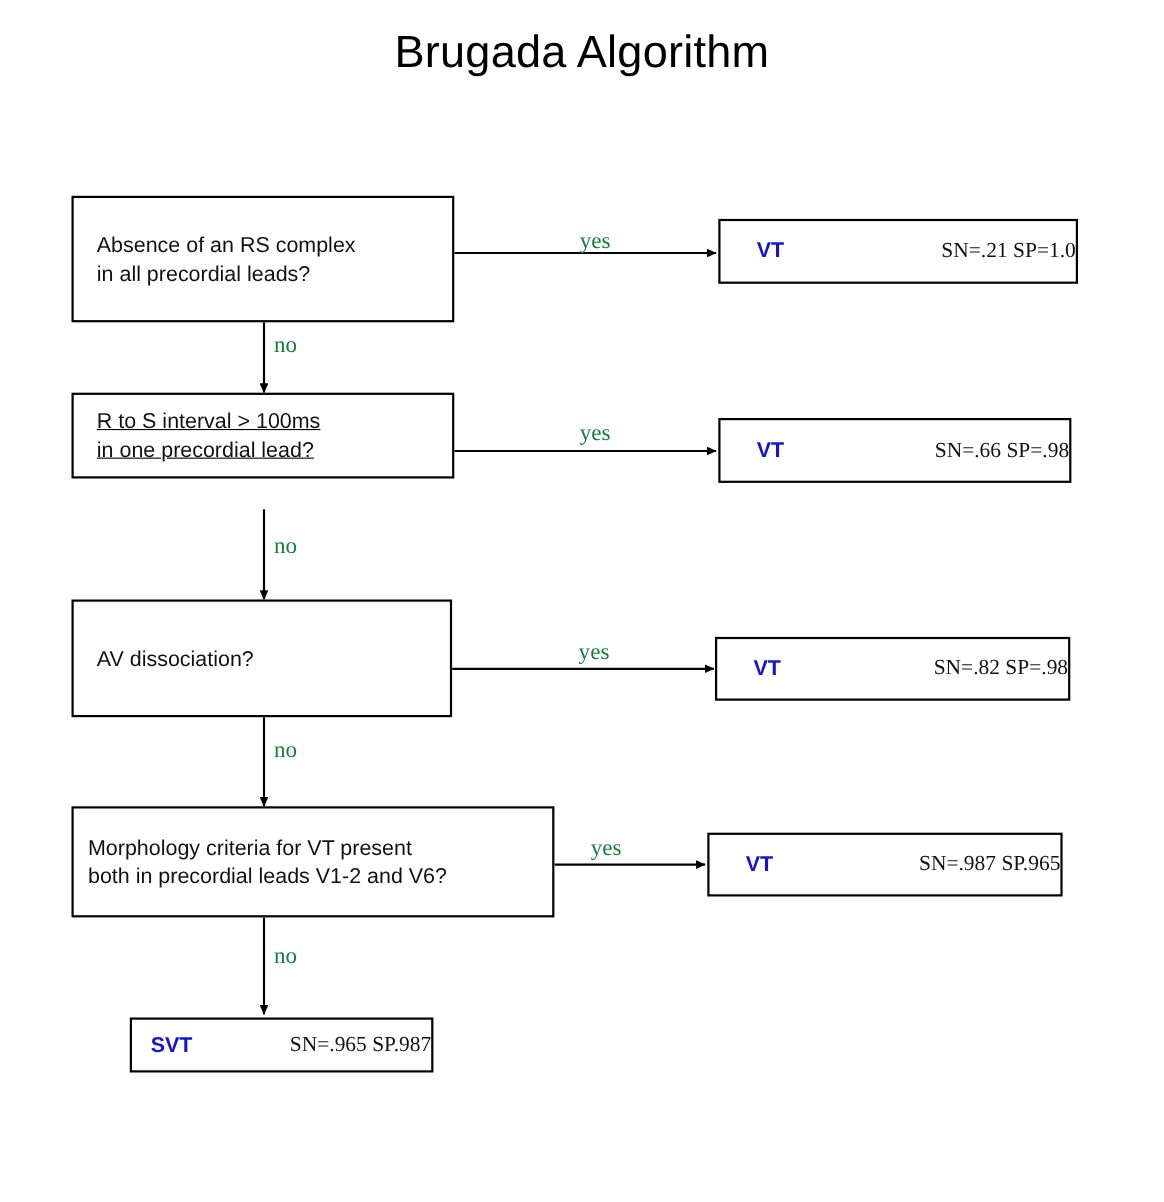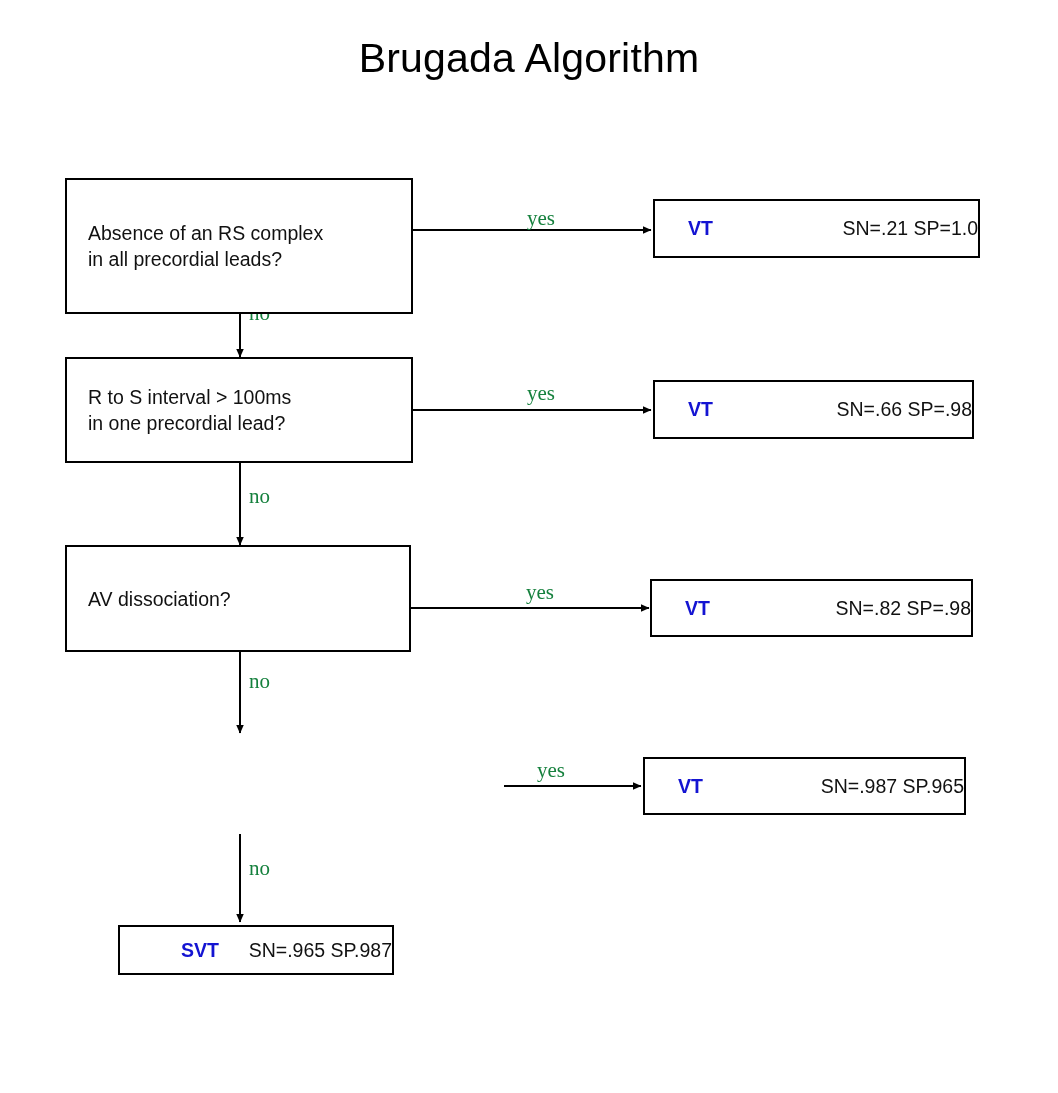--- a/index.html
+++ b/index.html
@@ -21,21 +21,20 @@
     position: absolute;
     left: 0;
     top: 24px;
     width: 1058px;
     text-align: center;
     font-family: "Liberation Sans", sans-serif;
     font-size: 41px;
     font-weight: 400;
     color: #000000;
     letter-spacing: 0.2px;
-    margin-top: 11px;
   }
   
   .box {
     position: absolute;
     box-sizing: border-box;
     border: 2px solid #000000;
     background: #ffffff;
   }
   .decision-box {
     display: flex;
@@ -55,21 +54,21 @@
     align-items: center;
     justify-content: space-between;
   }
   .outcome-label {
     font-family: "Liberation Sans", sans-serif;
     font-size: 19.5px;
     font-weight: bold;
     color: #1414d2;
   }
   .outcome-stats {
-    font-family: Liberation Sans, sans-serif;
+    font-family: Liberation Serif, serif;
     font-size: 19.5px;
     color: #111111;
   }
   
   .connector-svg {
     position: absolute;
     left: 0;
     top: 0;
     width: 1058px;
     height: 1093px;
@@ -119,34 +118,38 @@
 
   <div class="edge-label" style="left:527px; top:381px;">yes</div>
   <div class="edge-label" style="left:249px; top:484px;">no</div>
 
   <div class="edge-label" style="left:526px; top:580px;">yes</div>
   <div class="edge-label" style="left:249px; top:669px;">no</div>
 
   <div class="edge-label" style="left:537px; top:758px;">yes</div>
   <div class="edge-label" style="left:249px; top:856px;">no</div>
 
-  <div class="box decision-box" style="left:65px; top:178px; width:348px; height:136px;">
+  <div class="box decision-box" style="left:65px; top:178px; width:348px; height:115px;">
     <div class="decision-text">Absence of an RS complex
 in all precordial leads?</div>
   </div>
 
-  <div class="box decision-box" style="left:65px; top:357px; width:348px; height:106px;">
+  <div class="box decision-box" style="left:65px; top:357px; width:348px; height:78px;text-decoration:underline;">
     <div class="decision-text">R to S interval &gt; 100ms
 in one precordial lead?</div>
   </div>
 
   <div class="box decision-box" style="left:65px; top:545px; width:346px; height:107px;text-align:right;">
     <div class="decision-text">AV dissociation?</div>
   </div>
 
+  <div class="box decision-box" style="left:65px; top:733px; width:439px; height:101px;">
+    <div class="decision-text" style="padding-left:13px;">Morphology criteria for VT present
+both in precordial leads V1-2 and V6?</div>
+  </div>
 
   <div class="box outcome-box" style="left:653px; top:199px; width:327px; height:59px;">
     <span class="outcome-label" style="margin-left:33px;">VT</span>
     <span class="outcome-stats" style="margin-left:54px;">SN=.21 SP=1.0</span>
   </div>
 
   <div class="box outcome-box" style="left:653px; top:380px; width:321px; height:59px;">
     <span class="outcome-label" style="margin-left:33px;">VT</span>
     <span class="outcome-stats" style="margin-left:42px;">SN=.66 SP=.98</span>
   </div>
@@ -154,18 +157,18 @@
   <div class="box outcome-box" style="left:650px; top:579px; width:323px; height:58px;">
     <span class="outcome-label" style="margin-left:33px;">VT</span>
     <span class="outcome-stats" style="margin-left:77px;">SN=.82 SP=.98</span>
   </div>
 
   <div class="box outcome-box" style="left:643px; top:757px; width:323px; height:58px;">
     <span class="outcome-label" style="margin-left:33px;">VT</span>
     <span class="outcome-stats" style="margin-left:21px;">SN=.987 SP.965</span>
   </div>
 
-  <div class="box outcome-box" style="left:118px; top:925px; width:276px; height:50px;padding-left:44px;">
+  <div class="box outcome-box" style="left:118px; top:925px; width:276px; height:50px;">
     <span class="outcome-label" style="margin-left:17px;">SVT</span>
     <span class="outcome-stats" style="margin-left:25px;">SN=.965 SP.987</span>
   </div>
 
 </div>
 
 </body></html>

